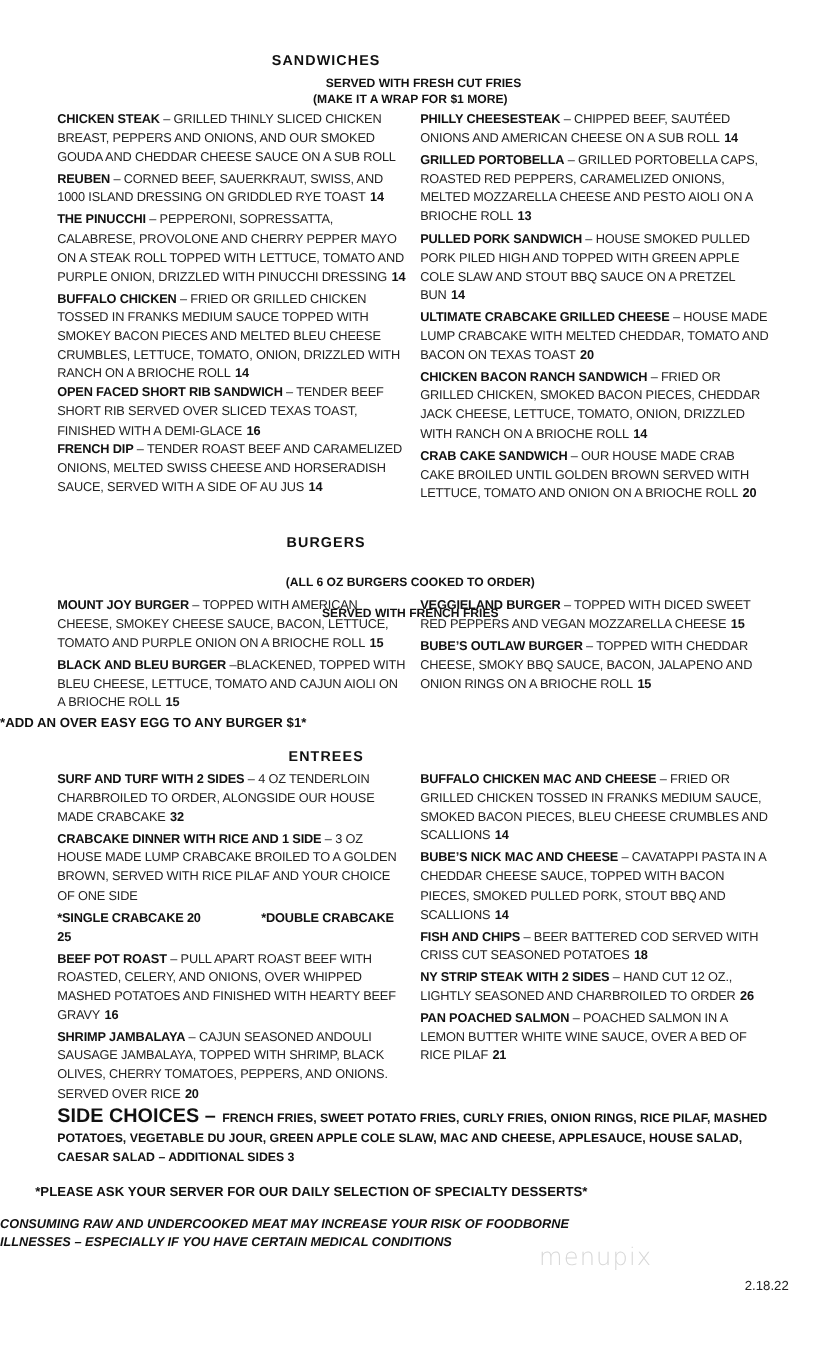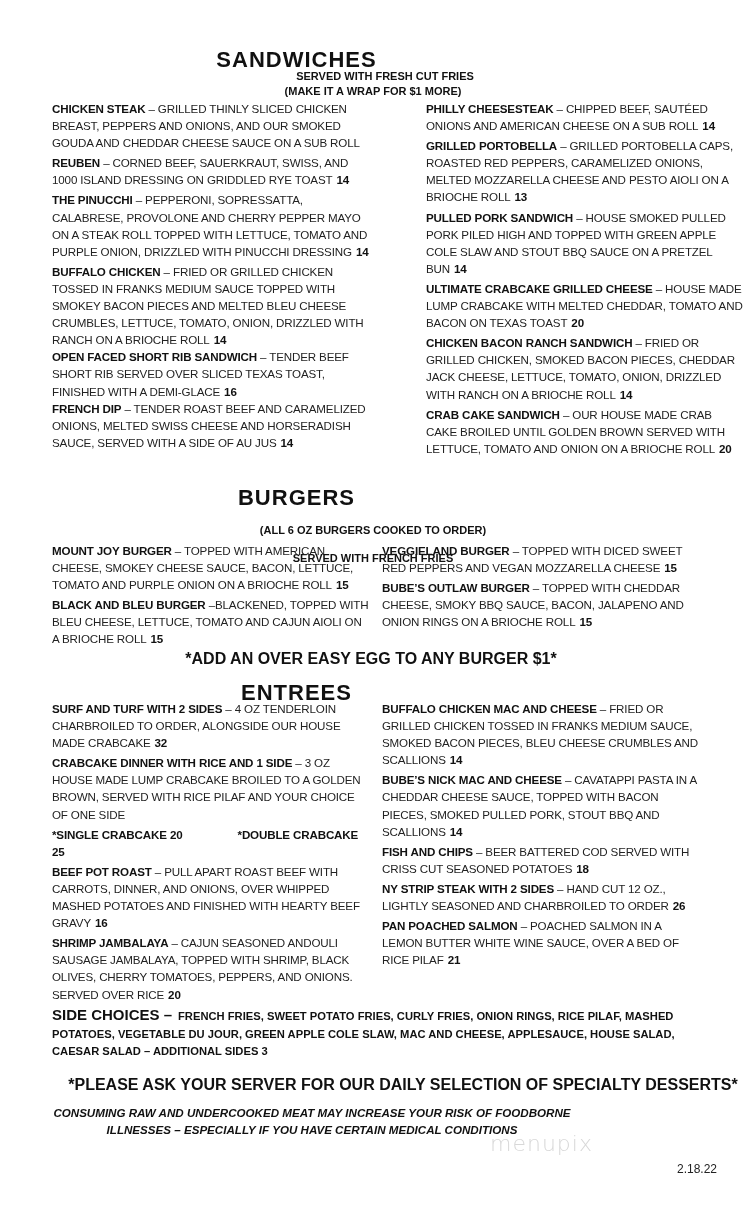--- a/index.html
+++ b/index.html
@@ -3,46 +3,46 @@
 <meta charset="utf-8">
 <style>
   html, body { margin: 0; padding: 0; background: #ffffff; }
   body {
     width: 746px; height: 1229px; position: relative; overflow: hidden;
     font-family: "Liberation Sans", sans-serif; color: #1a1a1a;
   }
   .page { position: absolute; left: 0; top: 0; width: 746px; height: 1229px; }
   .section-title {
     position: absolute; left: 0; width: 593px; text-align: center;
-    font-weight: bold; font-size: 22px; letter-spacing: 1px; color: #111;
+    font-weight: bold; font-size: 13px; letter-spacing: 1px; color: #111;
   }
   .sub {
     position: absolute; left: 0; width: 746px; text-align: center;
     font-weight: bold; font-size: 11px; color: #111;
   }
   .col { position: absolute; font-size: 11.6px; line-height: 17.1px; color: #222; letter-spacing: -0.15px; }
   .col.left { left: 52px; width: 318px; }
   .col.right { left: 382px; width: 318px; }
   .item { margin: 0 0 3px 0; }
   .item.tight { margin-bottom: 0; }
   .name { font-weight: bold; color: #111; }
   .price { font-weight: bold; color: #111; margin-left: 4px; }
   .options { font-weight: bold; color: #111; margin: 0 0 3px 0; }
   .options span + span { margin-left: 55px; }
   .note {
-    position: absolute; left: 0; width: 742px; text-align: center;
-    font-weight: bold; font-size: 16px; color: #111;
+    position: absolute; left: 0; width: 742px; 
+    font-weight: bold; font-size: 12px; color: #111;
   }
   .sides {
     position: absolute; left: 52px; width: 660px; font-size: 11.2px; line-height: 17.5px;
     font-weight: bold; color: #111;
   }
-  .sides .lbl { font-size: 15px; margin-right: 6px; }
+  .sides .lbl { font-size: 18px; margin-right: 6px; }
   .warning {
-    position: absolute; left: 0; width: 624px; text-align: center;
+    position: absolute; left: 0; width: 624px; text-align: left;
     font-weight: bold; font-style: italic; font-size: 11.6px; line-height: 17px; color: #111;
   }
   .watermark {
     position: absolute; left: 490px; top: 1131px; font-size: 22px; color: #d8d8d8;
     letter-spacing: 1px; font-family: "DejaVu Sans", sans-serif; font-weight: 300;
   }
   .date { position: absolute; left: 651px; top: 1162px; font-size: 12px; color: #222; margin-left: 26px; }
 </style>
 </head>
 <body>
@@ -55,21 +55,21 @@
 
   <div class="col left" style="top:100px;">
     <div class="item"><span class="name">CHICKEN STEAK</span><span> – GRILLED THINLY SLICED CHICKEN BREAST, PEPPERS AND ONIONS, AND OUR SMOKED GOUDA AND CHEDDAR CHEESE SAUCE ON A SUB ROLL</span></div>
     <div class="item"><span class="name">REUBEN</span><span> – CORNED BEEF, SAUERKRAUT, SWISS, AND 1000 ISLAND DRESSING ON GRIDDLED RYE TOAST</span><span class="price">14</span></div>
     <div class="item"><span class="name">THE PINUCCHI</span><span> – PEPPERONI, SOPRESSATTA, CALABRESE, PROVOLONE AND CHERRY PEPPER MAYO ON A STEAK ROLL TOPPED WITH LETTUCE, TOMATO AND PURPLE ONION, DRIZZLED WITH PINUCCHI DRESSING</span><span class="price">14</span></div>
     <div class="item tight"><span class="name">BUFFALO CHICKEN</span><span> – FRIED OR GRILLED CHICKEN TOSSED IN FRANKS MEDIUM SAUCE TOPPED WITH SMOKEY BACON PIECES AND MELTED BLEU CHEESE CRUMBLES, LETTUCE, TOMATO, ONION, DRIZZLED WITH RANCH ON A BRIOCHE ROLL</span><span class="price">14</span></div>
     <div class="item tight"><span class="name">OPEN FACED SHORT RIB SANDWICH</span><span> – TENDER BEEF SHORT RIB SERVED OVER SLICED TEXAS TOAST, FINISHED WITH A DEMI-GLACE</span><span class="price">16</span></div>
     <div class="item"><span class="name">FRENCH DIP</span><span> – TENDER ROAST BEEF AND CARAMELIZED ONIONS, MELTED SWISS CHEESE AND HORSERADISH SAUCE, SERVED WITH A SIDE OF AU JUS</span><span class="price">14</span></div>
   </div>
 
-  <div class="col right" style="top:100px;margin-left:44px;">
+  <div class="col right" style="top:100px;">
     <div class="item"><span class="name">PHILLY CHEESESTEAK</span><span> – CHIPPED BEEF, SAUTÉED ONIONS AND AMERICAN CHEESE ON A SUB ROLL</span><span class="price">14</span></div>
     <div class="item"><span class="name">GRILLED PORTOBELLA</span><span> – GRILLED PORTOBELLA CAPS, ROASTED RED PEPPERS, CARAMELIZED ONIONS, MELTED MOZZARELLA CHEESE AND PESTO AIOLI ON A BRIOCHE ROLL</span><span class="price">13</span></div>
     <div class="item"><span class="name">PULLED PORK SANDWICH</span><span> – HOUSE SMOKED PULLED PORK PILED HIGH AND TOPPED WITH GREEN APPLE COLE SLAW AND STOUT BBQ SAUCE ON A PRETZEL BUN</span><span class="price">14</span></div>
     <div class="item"><span class="name">ULTIMATE CRABCAKE GRILLED CHEESE</span><span> – HOUSE MADE LUMP CRABCAKE WITH MELTED CHEDDAR, TOMATO AND BACON ON TEXAS TOAST</span><span class="price">20</span></div>
     <div class="item"><span class="name">CHICKEN BACON RANCH SANDWICH</span><span> – FRIED OR GRILLED CHICKEN, SMOKED BACON PIECES, CHEDDAR JACK CHEESE, LETTUCE, TOMATO, ONION, DRIZZLED WITH RANCH ON A BRIOCHE ROLL</span><span class="price">14</span></div>
     <div class="item"><span class="name">CRAB CAKE SANDWICH</span><span> – OUR HOUSE MADE CRAB CAKE BROILED UNTIL GOLDEN BROWN SERVED WITH LETTUCE, TOMATO AND ONION ON A BRIOCHE ROLL</span><span class="price">20</span></div>
   </div>
 
   <div class="section-title" style="top:485px;">BURGERS</div>
   <div class="sub" style="top:508px;margin-top:44px;">SERVED WITH FRENCH FRIES</div>
@@ -86,21 +86,21 @@
   </div>
 
   <div class="note" style="top:650px;">*ADD AN OVER EASY EGG TO ANY BURGER $1*</div>
 
   <div class="section-title" style="top:680px;">ENTREES</div>
 
   <div class="col left" style="top:700px;">
     <div class="item"><span class="name">SURF AND TURF WITH 2 SIDES</span><span> – 4 OZ TENDERLOIN CHARBROILED TO ORDER, ALONGSIDE OUR HOUSE MADE CRABCAKE</span><span class="price">32</span></div>
     <div class="item"><span class="name">CRABCAKE DINNER WITH RICE AND 1 SIDE</span><span> – 3 OZ HOUSE MADE LUMP CRABCAKE BROILED TO A GOLDEN BROWN, SERVED WITH RICE PILAF AND YOUR CHOICE OF ONE SIDE</span></div>
     <div class="options"><span>*SINGLE CRABCAKE  20</span><span>*DOUBLE CRABCAKE  25</span></div>
-    <div class="item"><span class="name">BEEF POT ROAST</span><span> – PULL APART ROAST BEEF WITH CARROTS, DINNER, AND ONIONS, OVER WHIPPED MASHED POTATOES AND FINISHED  WITH HEARTY BEEF GRAVY</span><span class="price">16</span></div>
+    <div class="item"><span class="name">BEEF POT ROAST</span><span> – PULL APART ROAST BEEF WITH ROASTED, CELERY, AND ONIONS, OVER WHIPPED MASHED POTATOES AND FINISHED  WITH HEARTY BEEF GRAVY</span><span class="price">16</span></div>
     <div class="item"><span class="name">SHRIMP JAMBALAYA</span><span> – CAJUN SEASONED ANDOULI SAUSAGE JAMBALAYA, TOPPED WITH SHRIMP, BLACK OLIVES, CHERRY TOMATOES, PEPPERS, AND ONIONS. SERVED OVER RICE</span><span class="price">20</span></div>
   </div>
 
   <div class="col right" style="top:700px;">
     <div class="item"><span class="name">BUFFALO CHICKEN MAC AND CHEESE</span><span> – FRIED OR GRILLED CHICKEN TOSSED IN FRANKS MEDIUM SAUCE, SMOKED BACON PIECES, BLEU CHEESE CRUMBLES AND SCALLIONS</span><span class="price">14</span></div>
     <div class="item"><span class="name">BUBE’S NICK MAC AND CHEESE</span><span> – CAVATAPPI PASTA IN A CHEDDAR CHEESE SAUCE, TOPPED WITH BACON PIECES, SMOKED PULLED PORK, STOUT BBQ AND SCALLIONS</span><span class="price">14</span></div>
     <div class="item"><span class="name">FISH AND CHIPS</span><span> – BEER BATTERED COD SERVED WITH CRISS CUT SEASONED POTATOES</span><span class="price">18</span></div>
     <div class="item"><span class="name">NY STRIP STEAK WITH 2 SIDES</span><span> – HAND CUT 12 OZ., LIGHTLY SEASONED AND CHARBROILED TO ORDER</span><span class="price">26</span></div>
     <div class="item"><span class="name">PAN POACHED SALMON</span><span> – POACHED SALMON IN A LEMON BUTTER WHITE WINE SAUCE, OVER A BED OF RICE PILAF</span><span class="price">21</span></div>
   </div>

